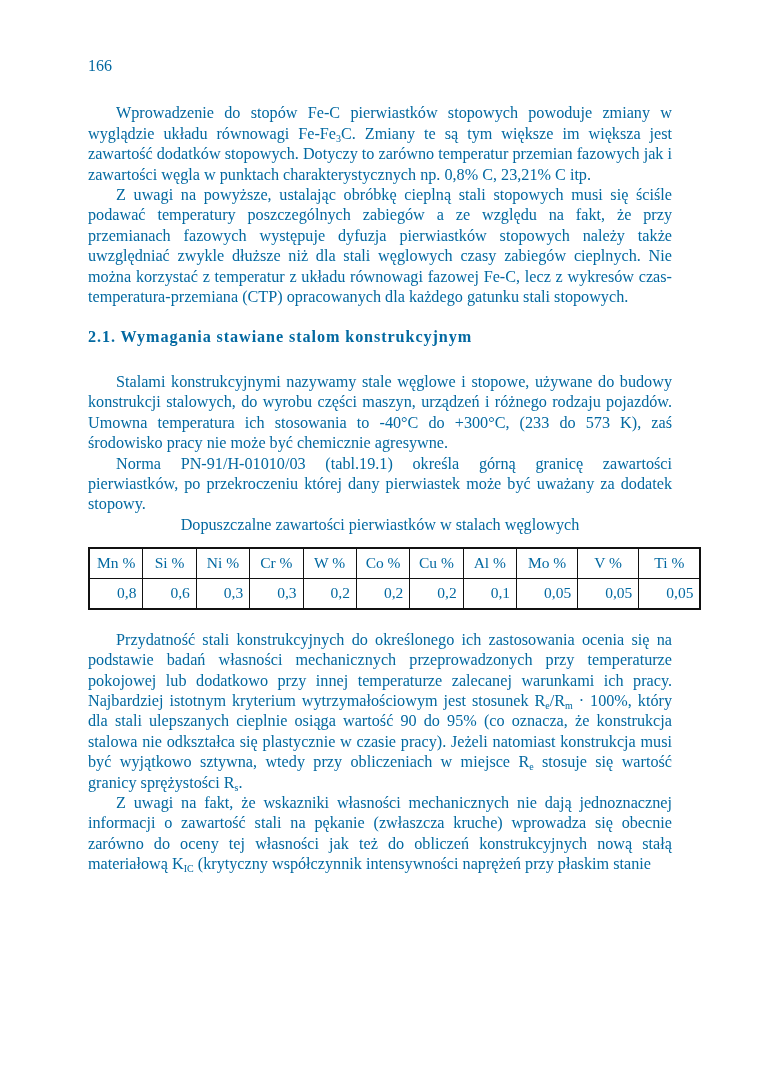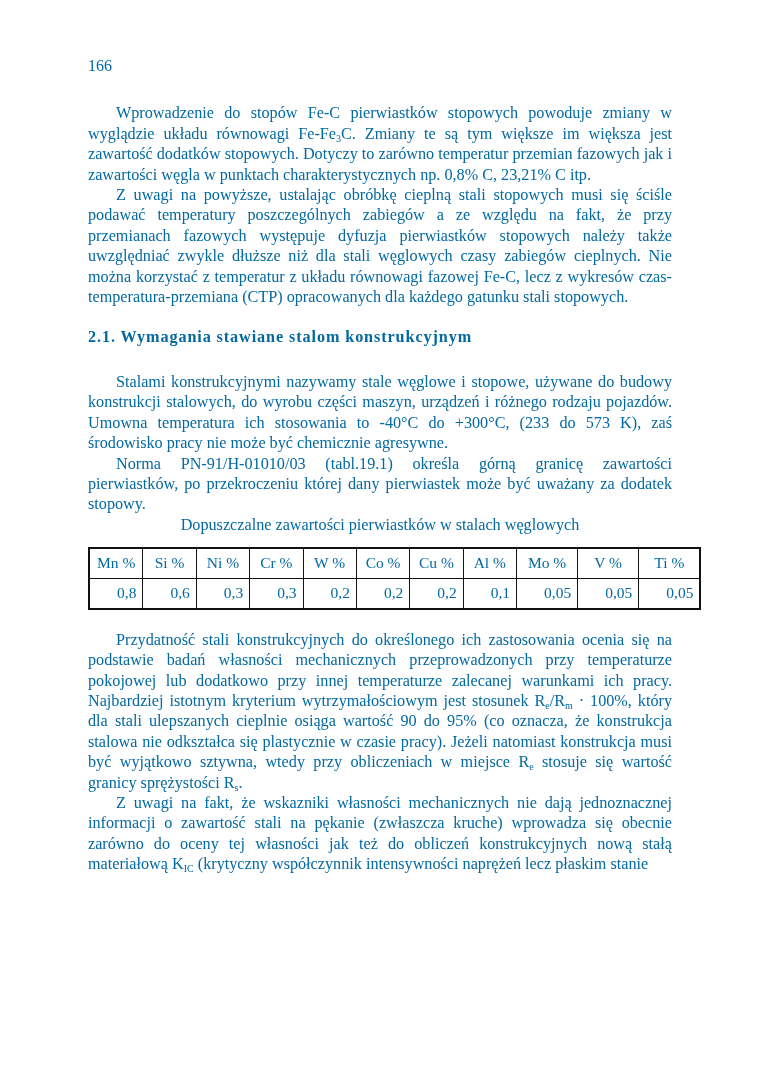--- a/index.html
+++ b/index.html
@@ -64,14 +64,14 @@
       <td>0,2</td>
       <td>0,1</td>
       <td>0,05</td>
       <td>0,05</td>
       <td>0,05</td>
     </tr>
   </tbody>
     </table>
 
   <p class="ind after-table"><span>Przydatność stali konstrukcyjnych do określonego ich zastosowania ocenia się na podstawie badań własności mechanicznych przeprowadzonych przy temperaturze pokojowej lub dodatkowo przy innej temperaturze zalecanej warunkami ich pracy. Najbardziej istotnym kryterium wytrzymałościowym jest stosunek R</span><sub>e</sub><span>/R</span><sub>m</sub><span> · 100%, który dla stali ulepszanych cieplnie osiąga wartość 90 do 95% (co oznacza, że konstrukcja stalowa nie odkształca się plastycznie w czasie pracy). Jeżeli natomiast konstrukcja musi być wyjątkowo sztywna, wtedy przy obliczeniach w miejsce R</span><sub>e</sub><span> stosuje się wartość granicy sprężystości R</span><sub>s</sub><span>.</span></p>
-  <p class="ind"><span>Z uwagi na fakt, że wskazniki własności mechanicznych nie dają jednoznacznej informacji o zawartość stali na pękanie (zwłaszcza kruche) wprowadza się obecnie zarówno do oceny tej własności jak też do obliczeń konstrukcyjnych nową stałą materiałową K</span><sub>IC</sub><span> (krytyczny współczynnik intensywności naprężeń lecz płaskim stanie</span></p>
+  <p class="ind"><span>Z uwagi na fakt, że wskazniki własności mechanicznych nie dają jednoznacznej informacji o zawartość stali na pękanie (zwłaszcza kruche) wprowadza się obecnie zarówno do oceny tej własności jak też do obliczeń konstrukcyjnych nową stałą materiałową K</span><sub>IC</sub><span> (krytyczny współczynnik intensywności naprężeń przy płaskim stanie</span></p>
 </div>
 
 </body></html>

